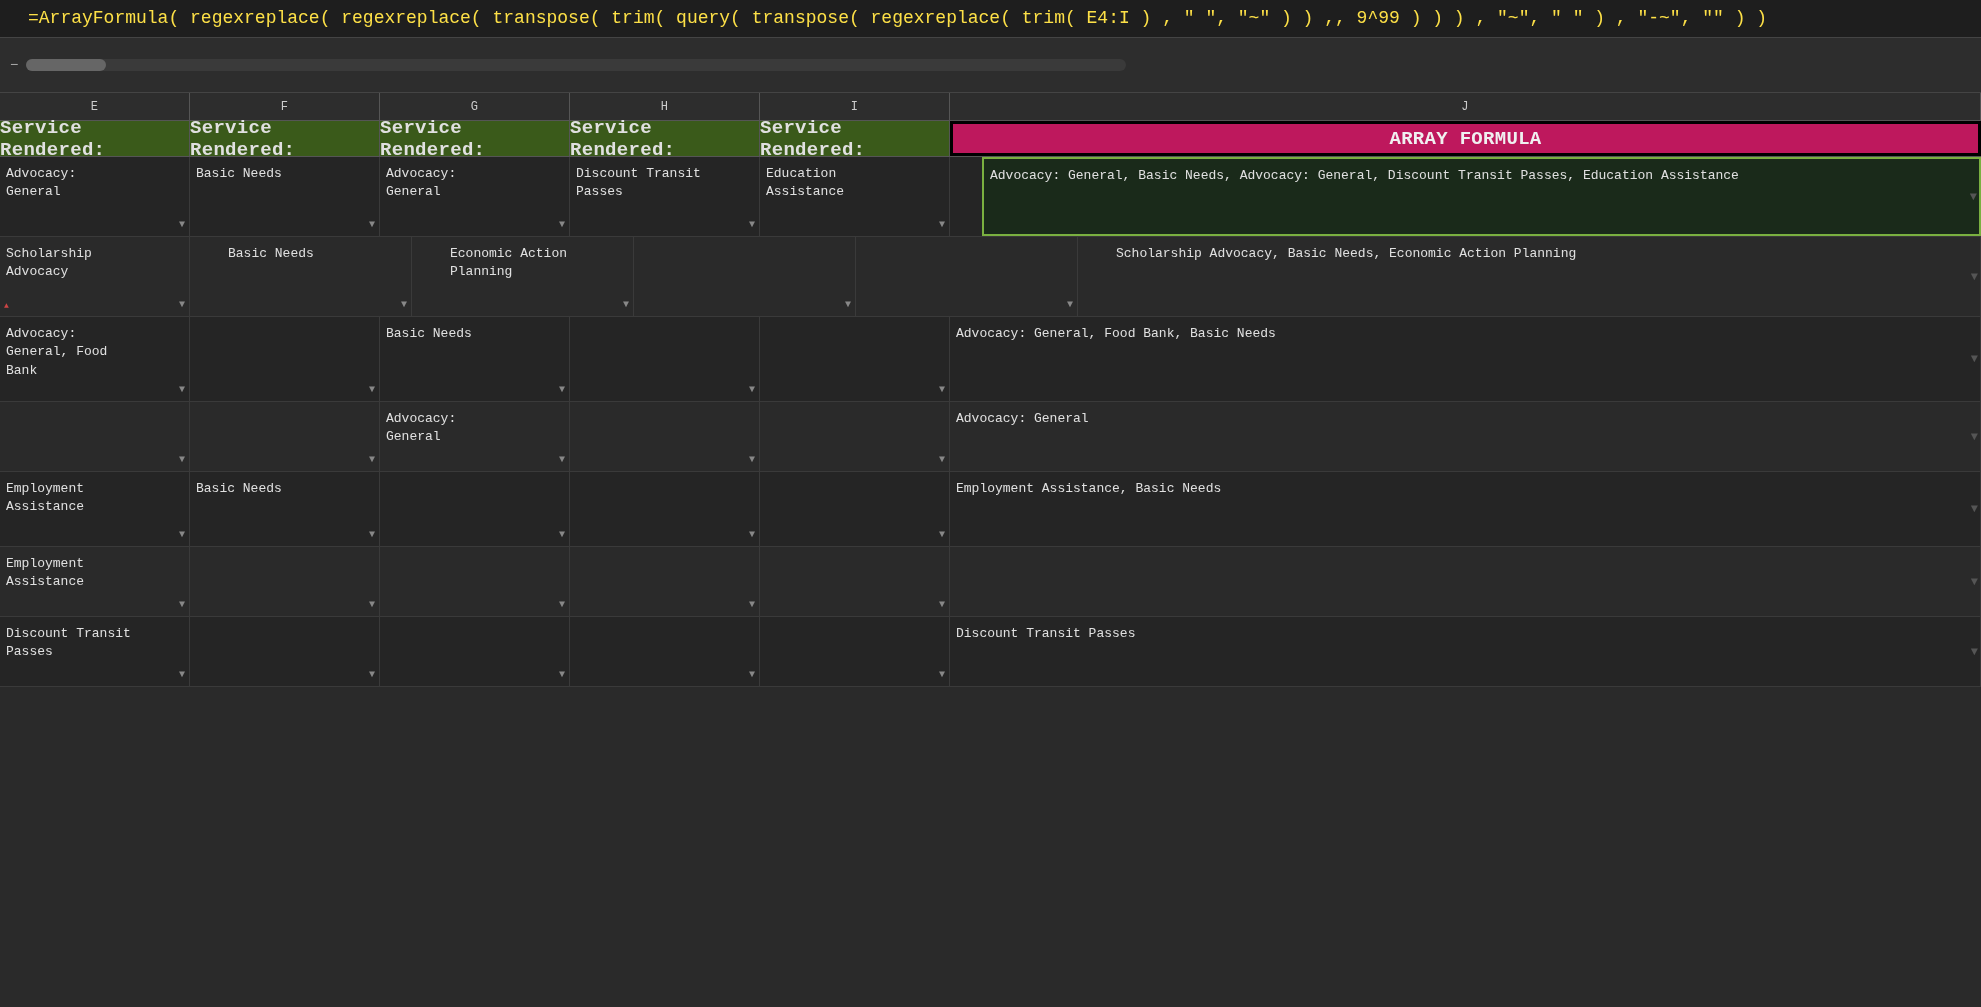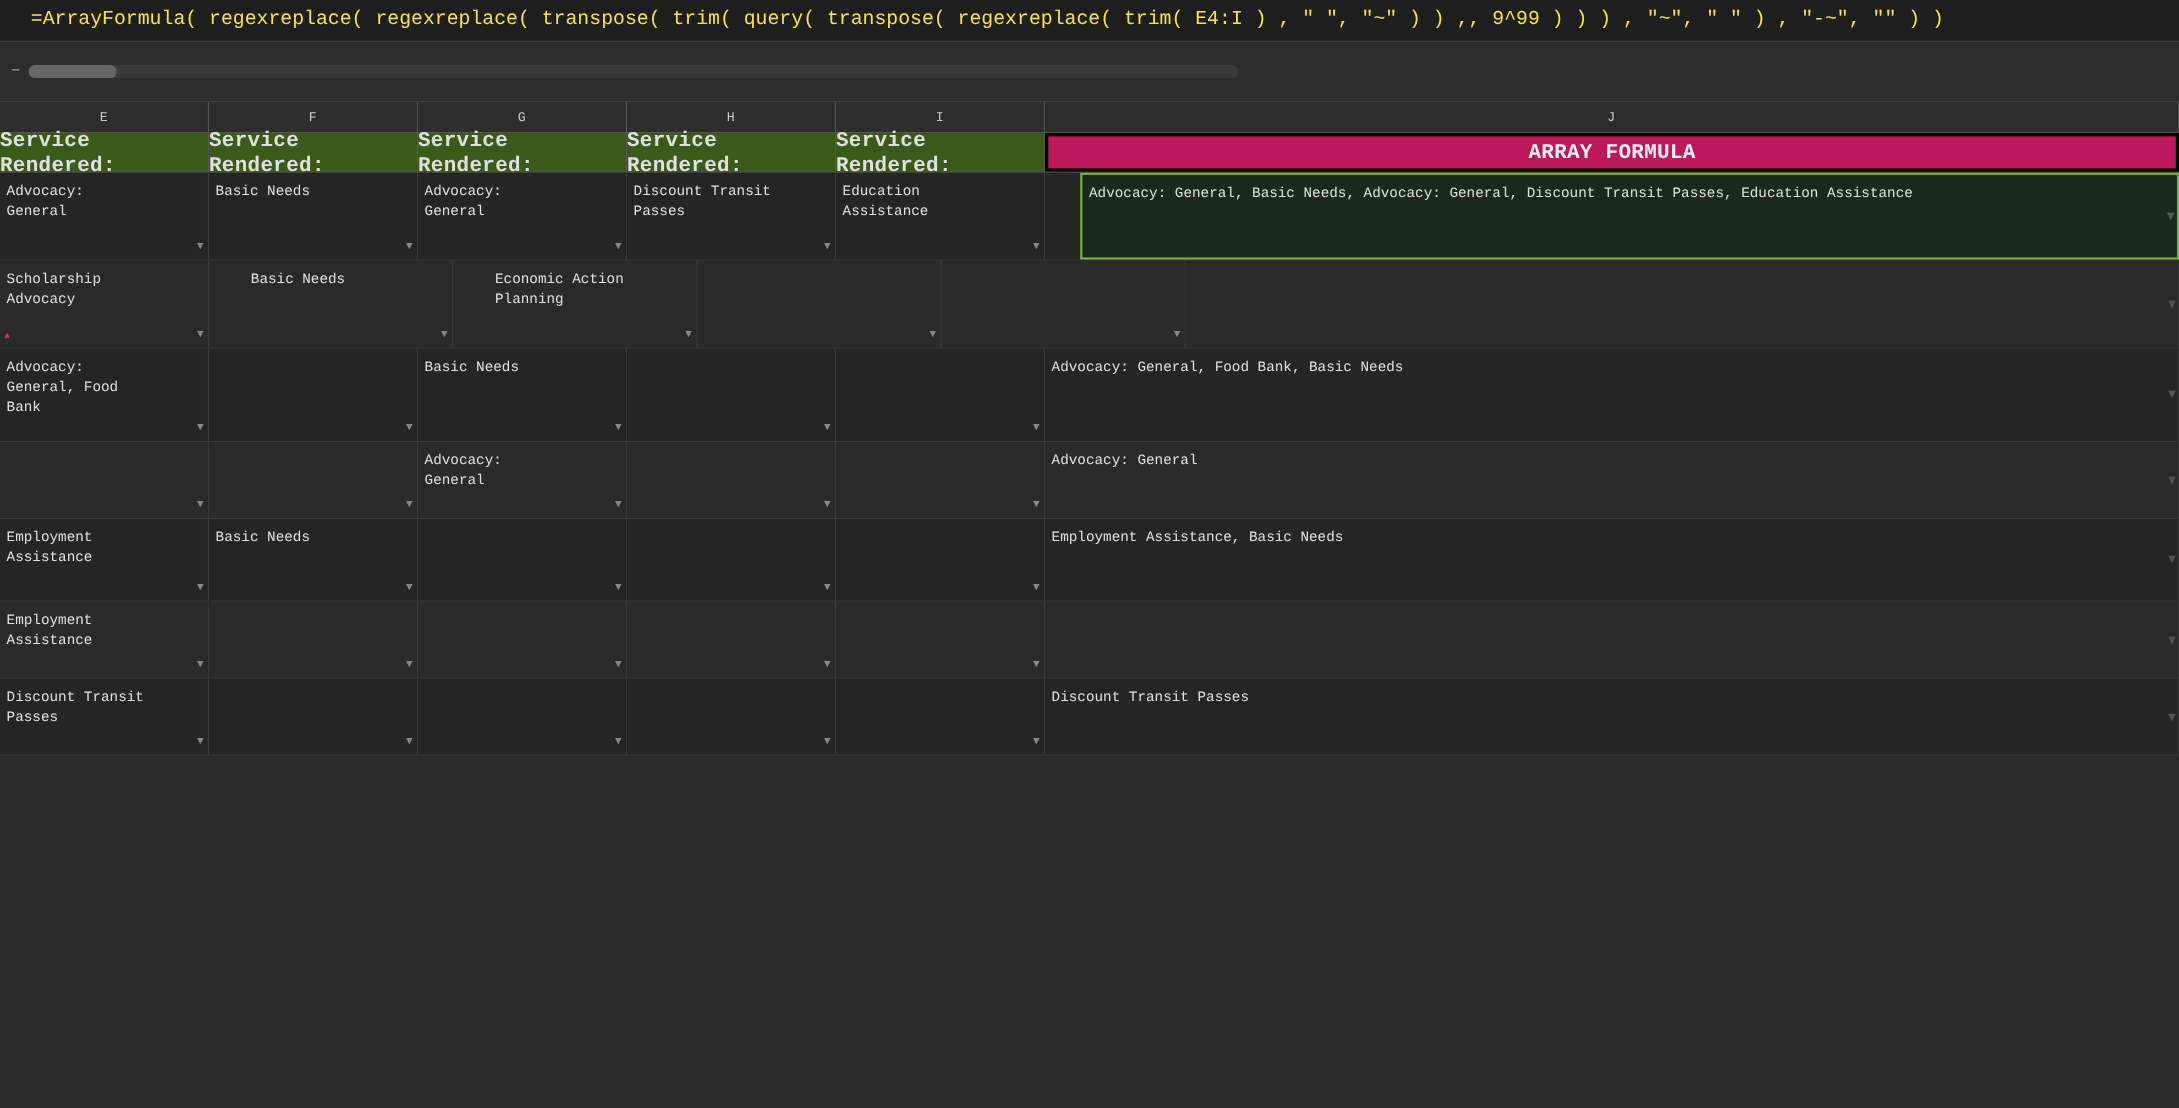--- a/index.html
+++ b/index.html
@@ -271,20 +271,21 @@
         <span class="cell-text">Economic Action<br>Planning</span>
         <span class="cell-dropdown">▼</span>
       </div>
       <div class="cell col-h">
         <span class="cell-dropdown">▼</span>
       </div>
       <div class="cell col-i">
         <span class="cell-dropdown">▼</span>
       </div>
       <div class="cell cell-j col-j">
+        <span class="cell-text">Scholarship Advocacy, Basic Needs, Economic Action Planning</span>
         <span class="cell-j-right-arrow">▼</span>
       </div>
     </div>
     <div class="data-row row-3">
       <div class="cell col-e">
         <span class="cell-text">Advocacy:<br>General, Food<br>Bank</span>
         <span class="cell-dropdown">▼</span>
       </div>
       <div class="cell col-f">
         <span class="cell-dropdown">▼</span>

